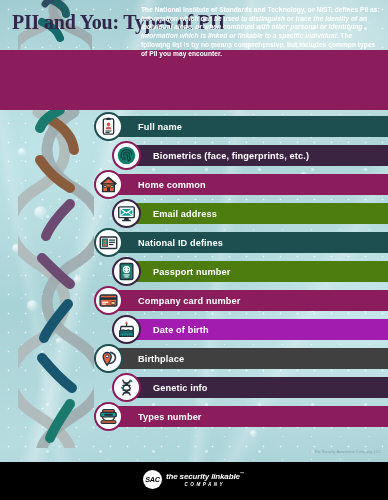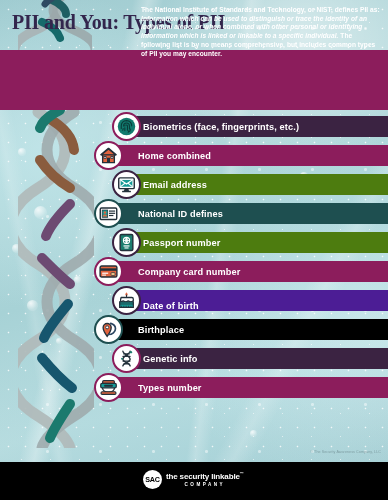--- a/index.html
+++ b/index.html
@@ -114,21 +114,21 @@
   }
   .pii-bar.indent { left: 125px; }
   .pii-bar.flush  { left: 107px; }
   .pii-label {
     color: #ffffff;
     font-size: 9.2px;
     font-weight: 700;
     letter-spacing: .12px;
     white-space: nowrap;
   }
-  .pii-bar.indent .pii-label { padding-left: 18px; }
+  .pii-bar.indent .pii-label { padding-left: 28px; }
   .pii-bar.flush  .pii-label { padding-left: 31px; }
 
   .pii-icon {
     position: absolute;
     top: 0;
     width: 29px; height: 29px;
     border-radius: 50%;
     background: #ffffff;
     box-sizing: border-box;
     display: flex;
@@ -154,20 +154,21 @@
     left: 0; top: 462px;
     width: 388px; height: 38px;
     background: #000000;
   }
   .logo {
     position: absolute;
     left: 143px; top: 8px;
     display: flex;
     align-items: center;
     gap: 4px;
+    font-style: italic;
   }
   .logo-badge {
     width: 19px; height: 19px;
     border-radius: 50%;
     background: #ffffff;
     display: flex;
     align-items: center;
     justify-content: center;
     font-size: 7.2px;
     font-weight: 700;
@@ -239,20 +240,35 @@
 
   <div class="title-zone">
     <div class="poster-title">PII and You: Types of PII</div>
   </div>
 
   <div class="intro-band"></div>
   <div class="intro-text" id="intro-paragraph"><span>The National Institute of Standards and Technology, or NIST, defines PII as: </span><i>Information which can be used to distinguish or trace the identity of an individual alone, or when combined with other personal or identifying information which is linked or linkable to a specific individual.</i><span> The following list is by no means comprehensive, but includes common types of PII you may encounter.</span></div>
 
   <div class="pii-list" id="pii-list">
       <div class="pii-row">
+        <div class="pii-bar flush" style="background: rgb(30, 79, 80);">
+          <span class="pii-label">Full name</span>
+        </div>
+        <div class="pii-icon flush" style="border: 2.4px solid rgb(30, 79, 80);">
+          <svg width="19" height="19" viewBox="0 0 24 24">
+      <rect x="5.5" y="2.4" width="13" height="19.2" rx="1.6" fill="#fff" stroke="#23303a" stroke-width="1.7"></rect>
+      <rect x="9.2" y="1" width="5.6" height="2.8" rx="1.1" fill="#23303a"></rect>
+      <circle cx="12" cy="9.4" r="2.3" fill="#d9534f"></circle>
+      <path d="M8.2 15.4c.6-2.1 2-3.1 3.8-3.1s3.2 1 3.8 3.1z" fill="#d9534f"></path>
+      <rect x="8.2" y="17" width="7.6" height="1.3" fill="#23303a"></rect>
+      <rect x="8.2" y="19" width="5.2" height="1.2" fill="#23303a"></rect>
+    </svg>
+        </div>
+      </div>
+      <div class="pii-row">
         <div class="pii-bar indent" style="background: rgb(59, 35, 66);">
           <span class="pii-label">Biometrics (face, fingerprints, etc.)</span>
         </div>
         <div class="pii-icon indent" style="border: 2.4px solid rgb(140, 29, 92);">
           <svg width="19" height="19" viewBox="0 0 24 24">
       <circle cx="12" cy="12" r="11" fill="#127a6e"></circle>
       <g fill="none" stroke="#0b3b38" stroke-width="1.35" stroke-linecap="round">
         <path d="M12 4.6c-3.9 0-6.6 3-6.6 6.6v3.2"></path>
         <path d="M18.6 11.2c0-3.7-2.8-6.6-6.6-6.6"></path>
         <path d="M8.3 11.3c0-2.1 1.6-3.8 3.7-3.8s3.7 1.7 3.7 3.8v3.9"></path>
@@ -261,21 +277,21 @@
         <path d="M9.9 13.6v3.6"></path>
         <path d="M7.2 16.8c.4-.9.6-1.5.6-2.3"></path>
         <path d="M16.8 15.2c0 1.1-.3 2.2-.8 3.1"></path>
         <path d="M14.2 19.3c.3-.6.5-1.2.6-1.9"></path>
       </g>
     </svg>
         </div>
       </div>
       <div class="pii-row">
         <div class="pii-bar flush" style="background: rgb(140, 29, 92);">
-          <span class="pii-label">Home combined</span>
+          <span class="pii-label">Home common</span>
         </div>
         <div class="pii-icon flush" style="border: 2.4px solid rgb(140, 29, 92);">
           <svg width="19" height="19" viewBox="0 0 24 24">
       <path d="M2 11.4 12 3.1l10 8.3" fill="none" stroke="#23303a" stroke-width="2" stroke-linejoin="round"></path>
       <path d="M4.6 10.6h14.8V21H4.6z" fill="#e2643e" stroke="#23303a" stroke-width="1.7"></path>
       <path d="M3 11.2 12 3.8l9 7.4z" fill="#e2643e" stroke="#23303a" stroke-width="1.6" stroke-linejoin="round"></path>
       <rect x="10.1" y="14.8" width="3.8" height="6.2" fill="#23303a"></rect>
       <rect x="6.3" y="13.2" width="2.6" height="2.4" fill="#fff" stroke="#23303a" stroke-width="1"></rect>
       <rect x="15.1" y="13.2" width="2.6" height="2.4" fill="#fff" stroke="#23303a" stroke-width="1"></rect>
     </svg>
@@ -335,36 +351,36 @@
           <svg width="19" height="19" viewBox="0 0 24 24">
       <rect x="1.4" y="5" width="21.2" height="14" rx="2" fill="#e2643e" stroke="#23303a" stroke-width="1.8"></rect>
       <rect x="1.4" y="8" width="21.2" height="3.1" fill="#23303a"></rect>
       <rect x="4" y="13.4" width="7.6" height="1.5" fill="#fff"></rect>
       <rect x="4" y="15.9" width="4.8" height="1.3" fill="#fff"></rect>
       <rect x="15.2" y="13.4" width="5" height="3.6" rx=".7" fill="#f6c98a" stroke="#23303a" stroke-width=".9"></rect>
     </svg>
         </div>
       </div>
       <div class="pii-row">
-        <div class="pii-bar indent" style="background: #4c1d95; align-items: flex-end;">
+        <div class="pii-bar indent" style="background: #a21caf;">
           <span class="pii-label">Date of birth</span>
         </div>
         <div class="pii-icon indent" style="border: 2.4px solid rgb(59, 35, 66);">
           <svg width="19" height="19" viewBox="0 0 24 24">
       <path d="M12 1.6c.9 1.3 1.5 2.1 1.5 2.8a1.5 1.5 0 0 1-3 0c0-.7.6-1.5 1.5-2.8z" fill="#e2643e"></path>
       <rect x="11.4" y="4.6" width="1.3" height="3" fill="#23303a"></rect>
       <path d="M5.2 8.2h13.6c1 0 1.8.8 1.8 1.8v2.6c-1.6 0-1.6 1.4-3.2 1.4s-1.6-1.4-3.2-1.4-1.6 1.4-3.2 1.4-1.6-1.4-3.2-1.4-1.6 1.4-3.2 1.4V10c0-1 .8-1.8 1.8-1.8z" fill="#fff" stroke="#23303a" stroke-width="1.6" stroke-linejoin="round"></path>
       <path d="M3.4 13.6h17.2v7.2H3.4z" fill="#169b96" stroke="#23303a" stroke-width="1.6"></path>
       <path d="M3.4 16.4h17.2" stroke="#23303a" stroke-width="1.1"></path>
       <path d="M5.6 18.6v2.2M8.6 18.6v2.2M11.6 18.6v2.2M14.6 18.6v2.2M17.6 18.6v2.2" stroke="#23303a" stroke-width="1"></path>
     </svg>
         </div>
       </div>
       <div class="pii-row">
-        <div class="pii-bar flush" style="background: #000000;">
+        <div class="pii-bar flush" style="background: #404040;">
           <span class="pii-label">Birthplace</span>
         </div>
         <div class="pii-icon flush" style="border: 2.4px solid rgb(30, 79, 80);">
           <svg width="19" height="19" viewBox="0 0 24 24">
       <path d="M15.4 9.5c0 4.1-5.1 11.2-5.1 11.2S5.2 13.6 5.2 9.5a5.1 5.1 0 1 1 10.2 0z" fill="#e2643e" stroke="#23303a" stroke-width="1.7"></path>
       <circle cx="10.3" cy="9.3" r="1.9" fill="#fff" stroke="#23303a" stroke-width="1.1"></circle>
       <path d="M14.8 4.2c3.5.9 6 3.6 6 6.8 0 4-3.9 7.3-8.8 7.3" fill="none" stroke="#2b4560" stroke-width="2.1" stroke-linecap="round"></path>
     </svg>
         </div>
       </div>

